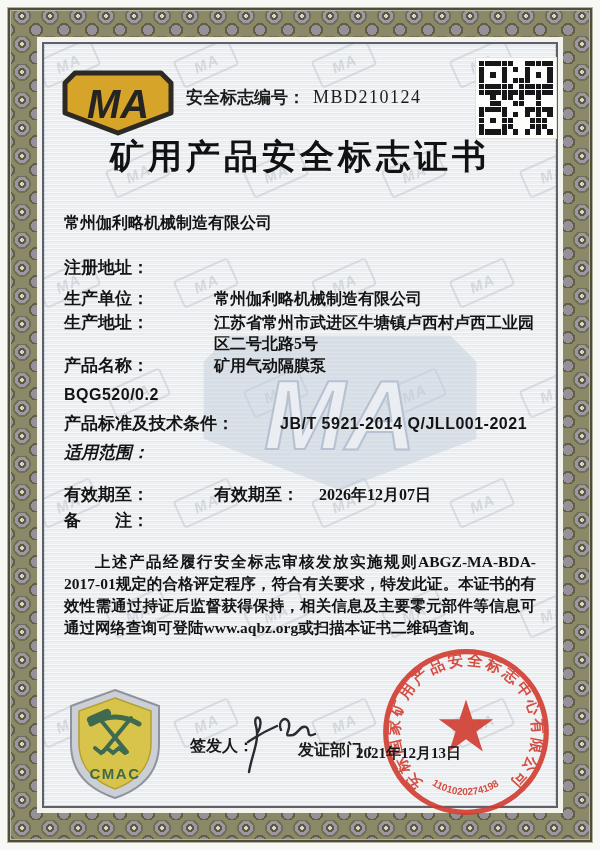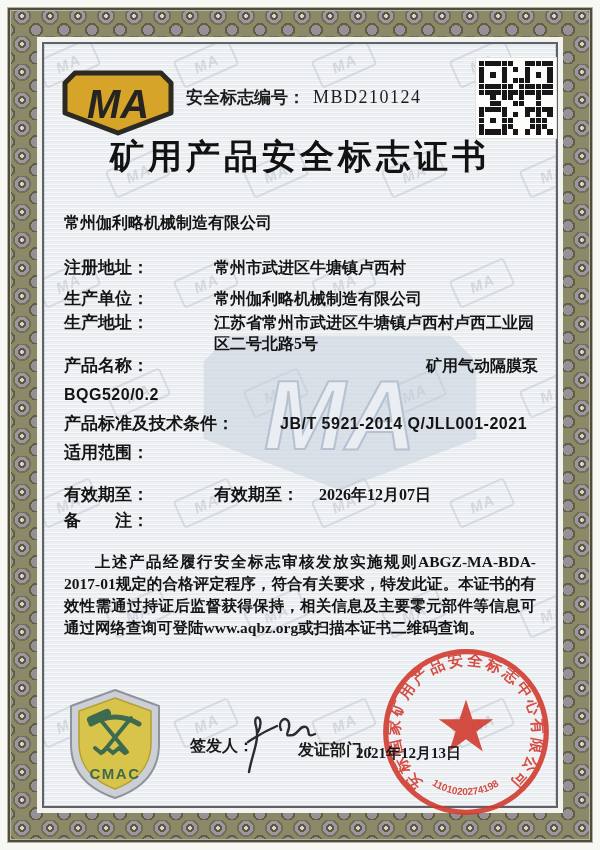--- a/index.html
+++ b/index.html
@@ -39,24 +39,24 @@
     letter-spacing:4px;color:#121212;}
 
   .fields{position:absolute;left:20px;top:168px;width:474px;color:#141414;}
   .frow{display:flex;line-height:21px;font-size:16px;margin-bottom:8px;}
   .frow .label{flex:none;min-width:150px;font-weight:700;font-size:17px;white-space:nowrap;font-family:"Liberation Sans","DejaVu Sans",sans-serif;}
   .frow .value{font-weight:700;}
   .frow:nth-child(1){margin-bottom:24px;}
   .frow:nth-child(2){margin-bottom:10px;}
   .frow:nth-child(3){margin-bottom:3px;}
   .frow:nth-child(4){margin-bottom:1px;}
-  .frow:nth-child(5){margin-bottom:8px;justify-content:space-between;}
+  .frow:nth-child(5){margin-bottom:8px;}
   .frow:nth-child(6) .value,.frow:nth-child(7) .value{font-family:"Liberation Sans","DejaVu Sans",sans-serif;letter-spacing:.5px;}
   .frow:nth-child(7) .value{padding-left:46px;}
-  .frow:nth-child(8){margin-bottom:0;}
+  .frow:nth-child(8){margin-bottom:0;font-style:italic;}
   .date-row{display:flex;line-height:21px;font-size:16px;margin-top:21px;}
   .date-row .dlabel{flex:none;font-weight:700;font-size:17px;font-family:"Liberation Sans","DejaVu Sans",sans-serif;}
   .date-row .dlabel.l1{width:150px;}
   .date-row .dlabel.l2{width:105px;}
   .date-row .dvalue{font-weight:700;}
   .date-row .dvalue.v1{width:115px;}
   .remark-row{display:flex;line-height:21px;margin-top:5px;}
   .remark-row .label{font-weight:700;font-size:17px;font-family:"Liberation Sans","DejaVu Sans",sans-serif;}
   .statement{margin-top:20px;width:472px;font-size:15.5px;font-weight:700;line-height:22px;
     text-indent:2em;text-align:justify;color:#141414;}
@@ -229,21 +229,20 @@
         </div>
 
       <div class="title">矿用产品安全标志证书</div>
 
       <div class="fields">
         <div class="frow">
           <span class="value">常州伽利略机械制造有限公司</span>
         </div>
         <div class="frow">
           <span class="label">注册地址：</span>
-          <span class="value">常州市武进区牛塘镇卢西村</span>
         </div>
         <div class="frow">
           <span class="label">生产单位：</span>
           <span class="value">常州伽利略机械制造有限公司</span>
         </div>
         <div class="frow">
           <span class="label">生产地址：</span>
           <span class="value">江苏省常州市武进区牛塘镇卢西村卢西工业园区二号北路5号</span>
         </div>
         <div class="frow">

